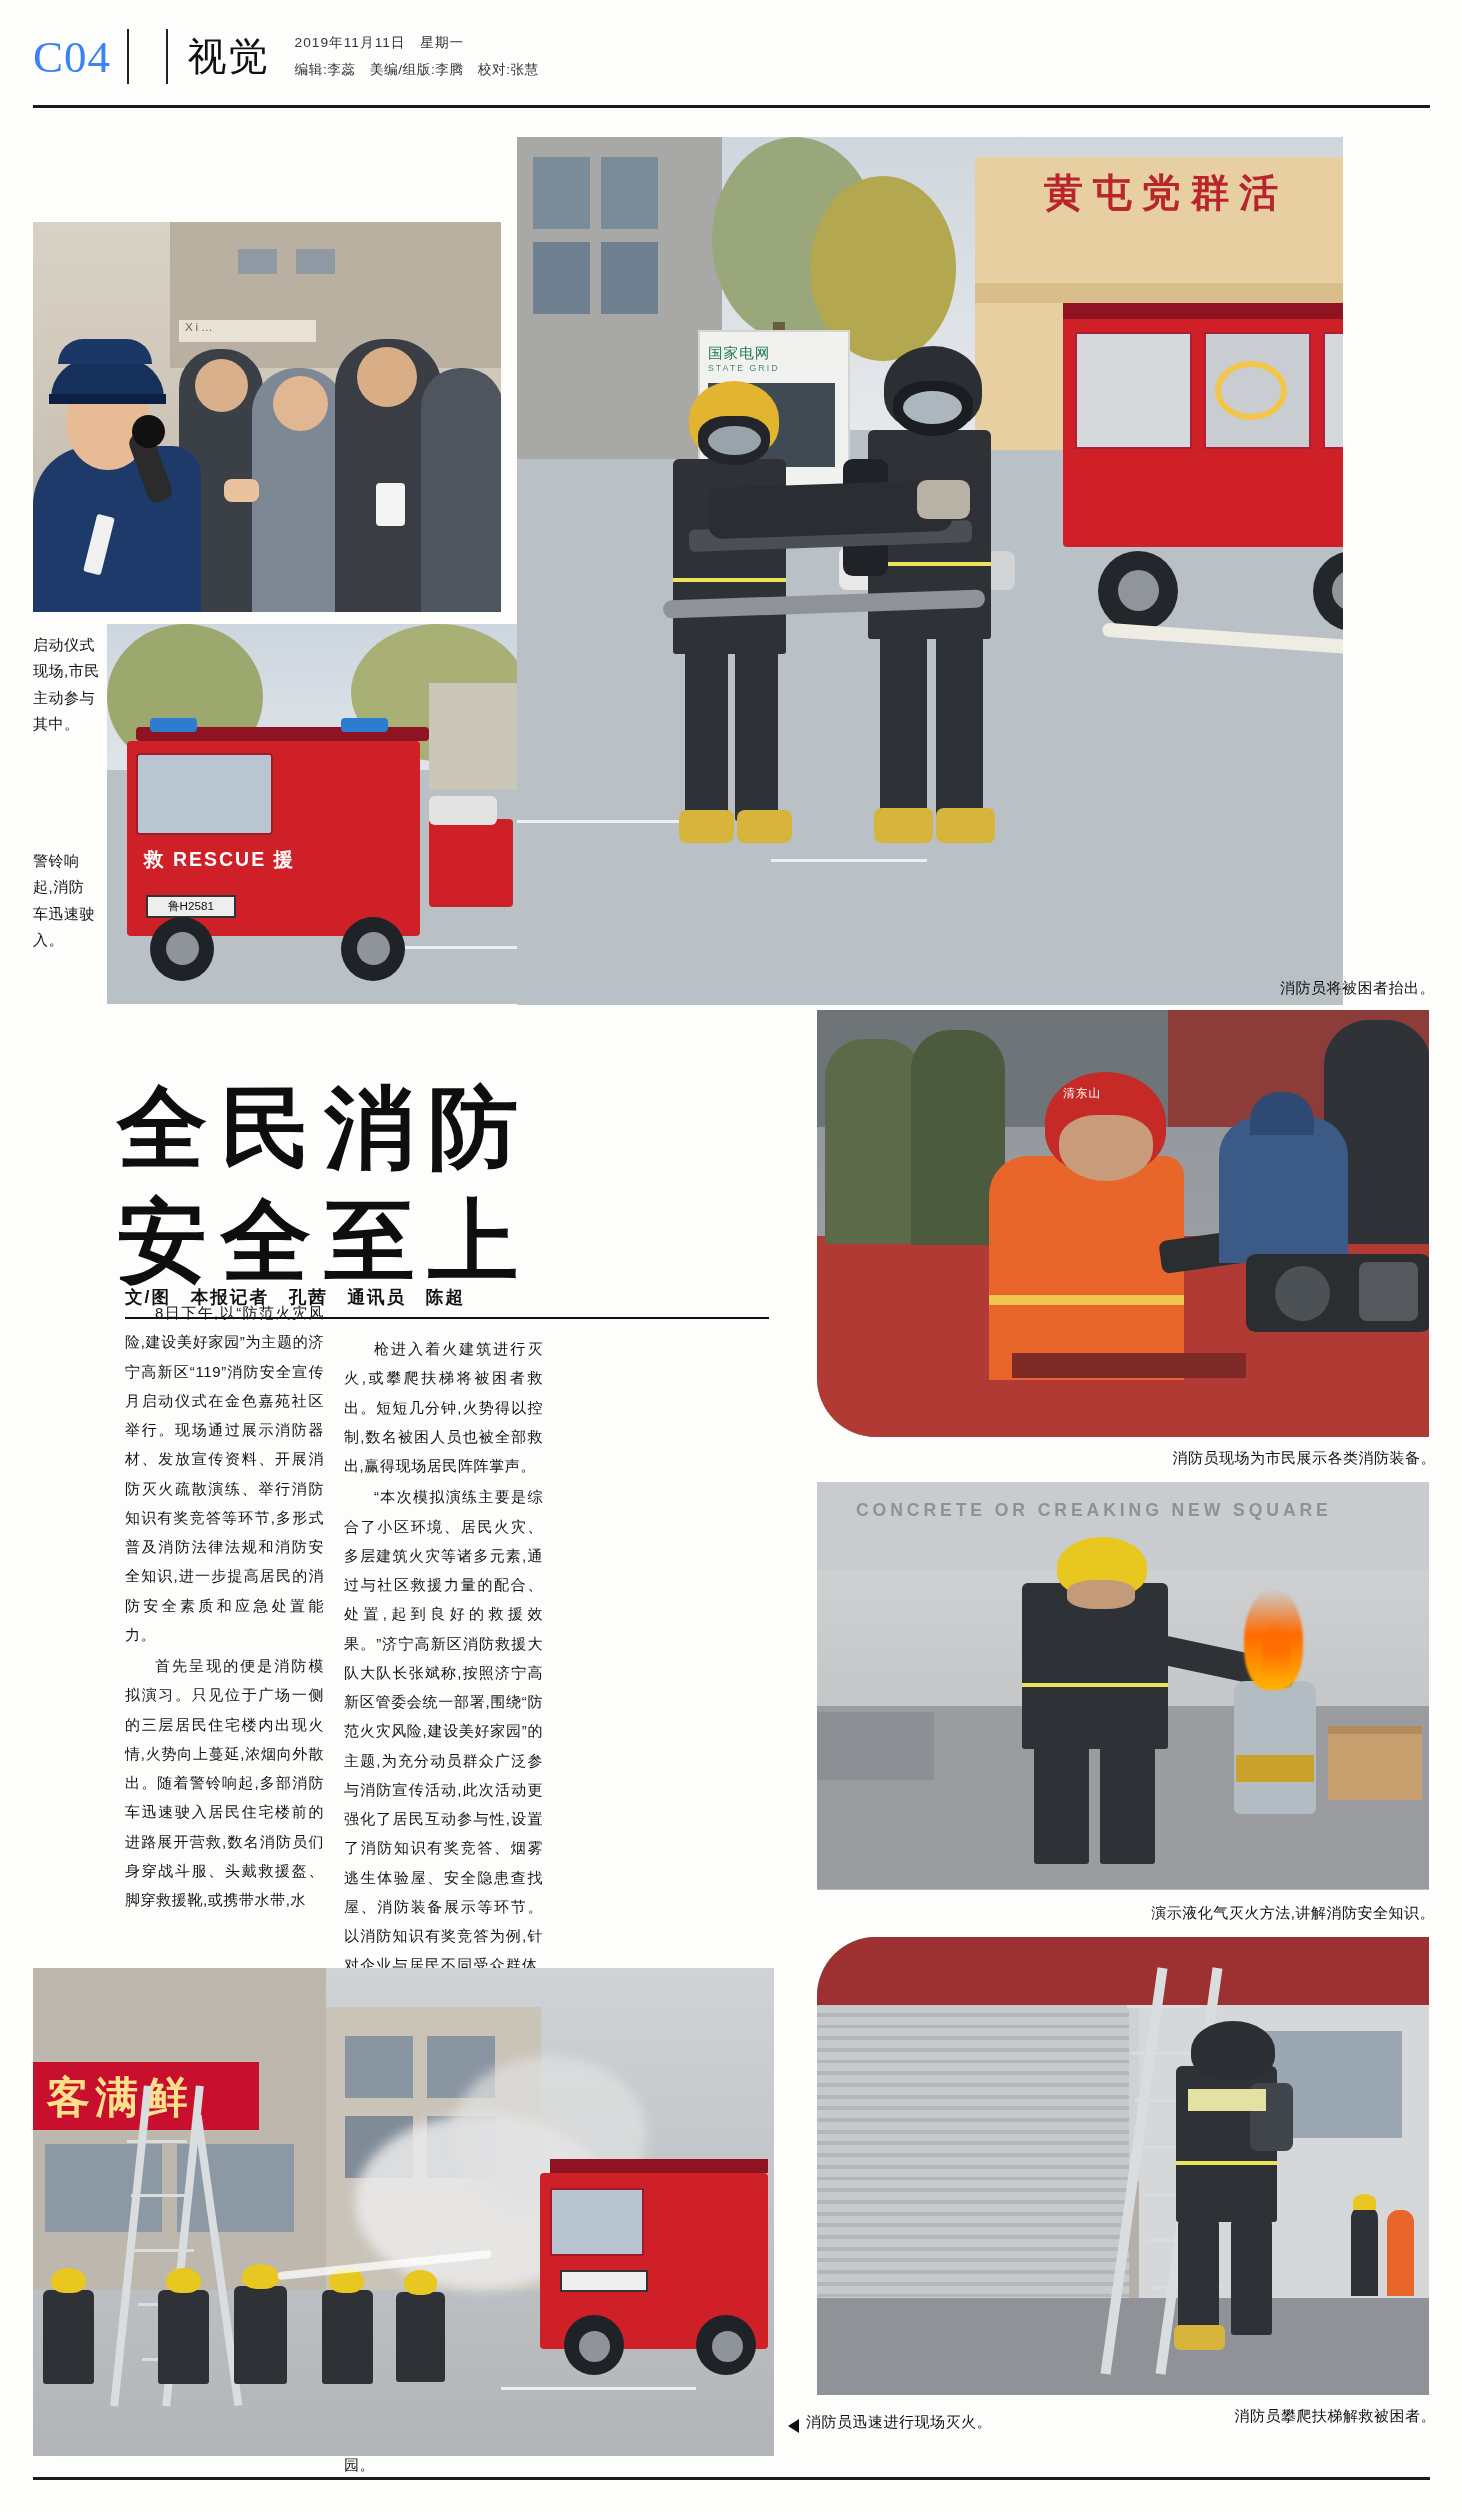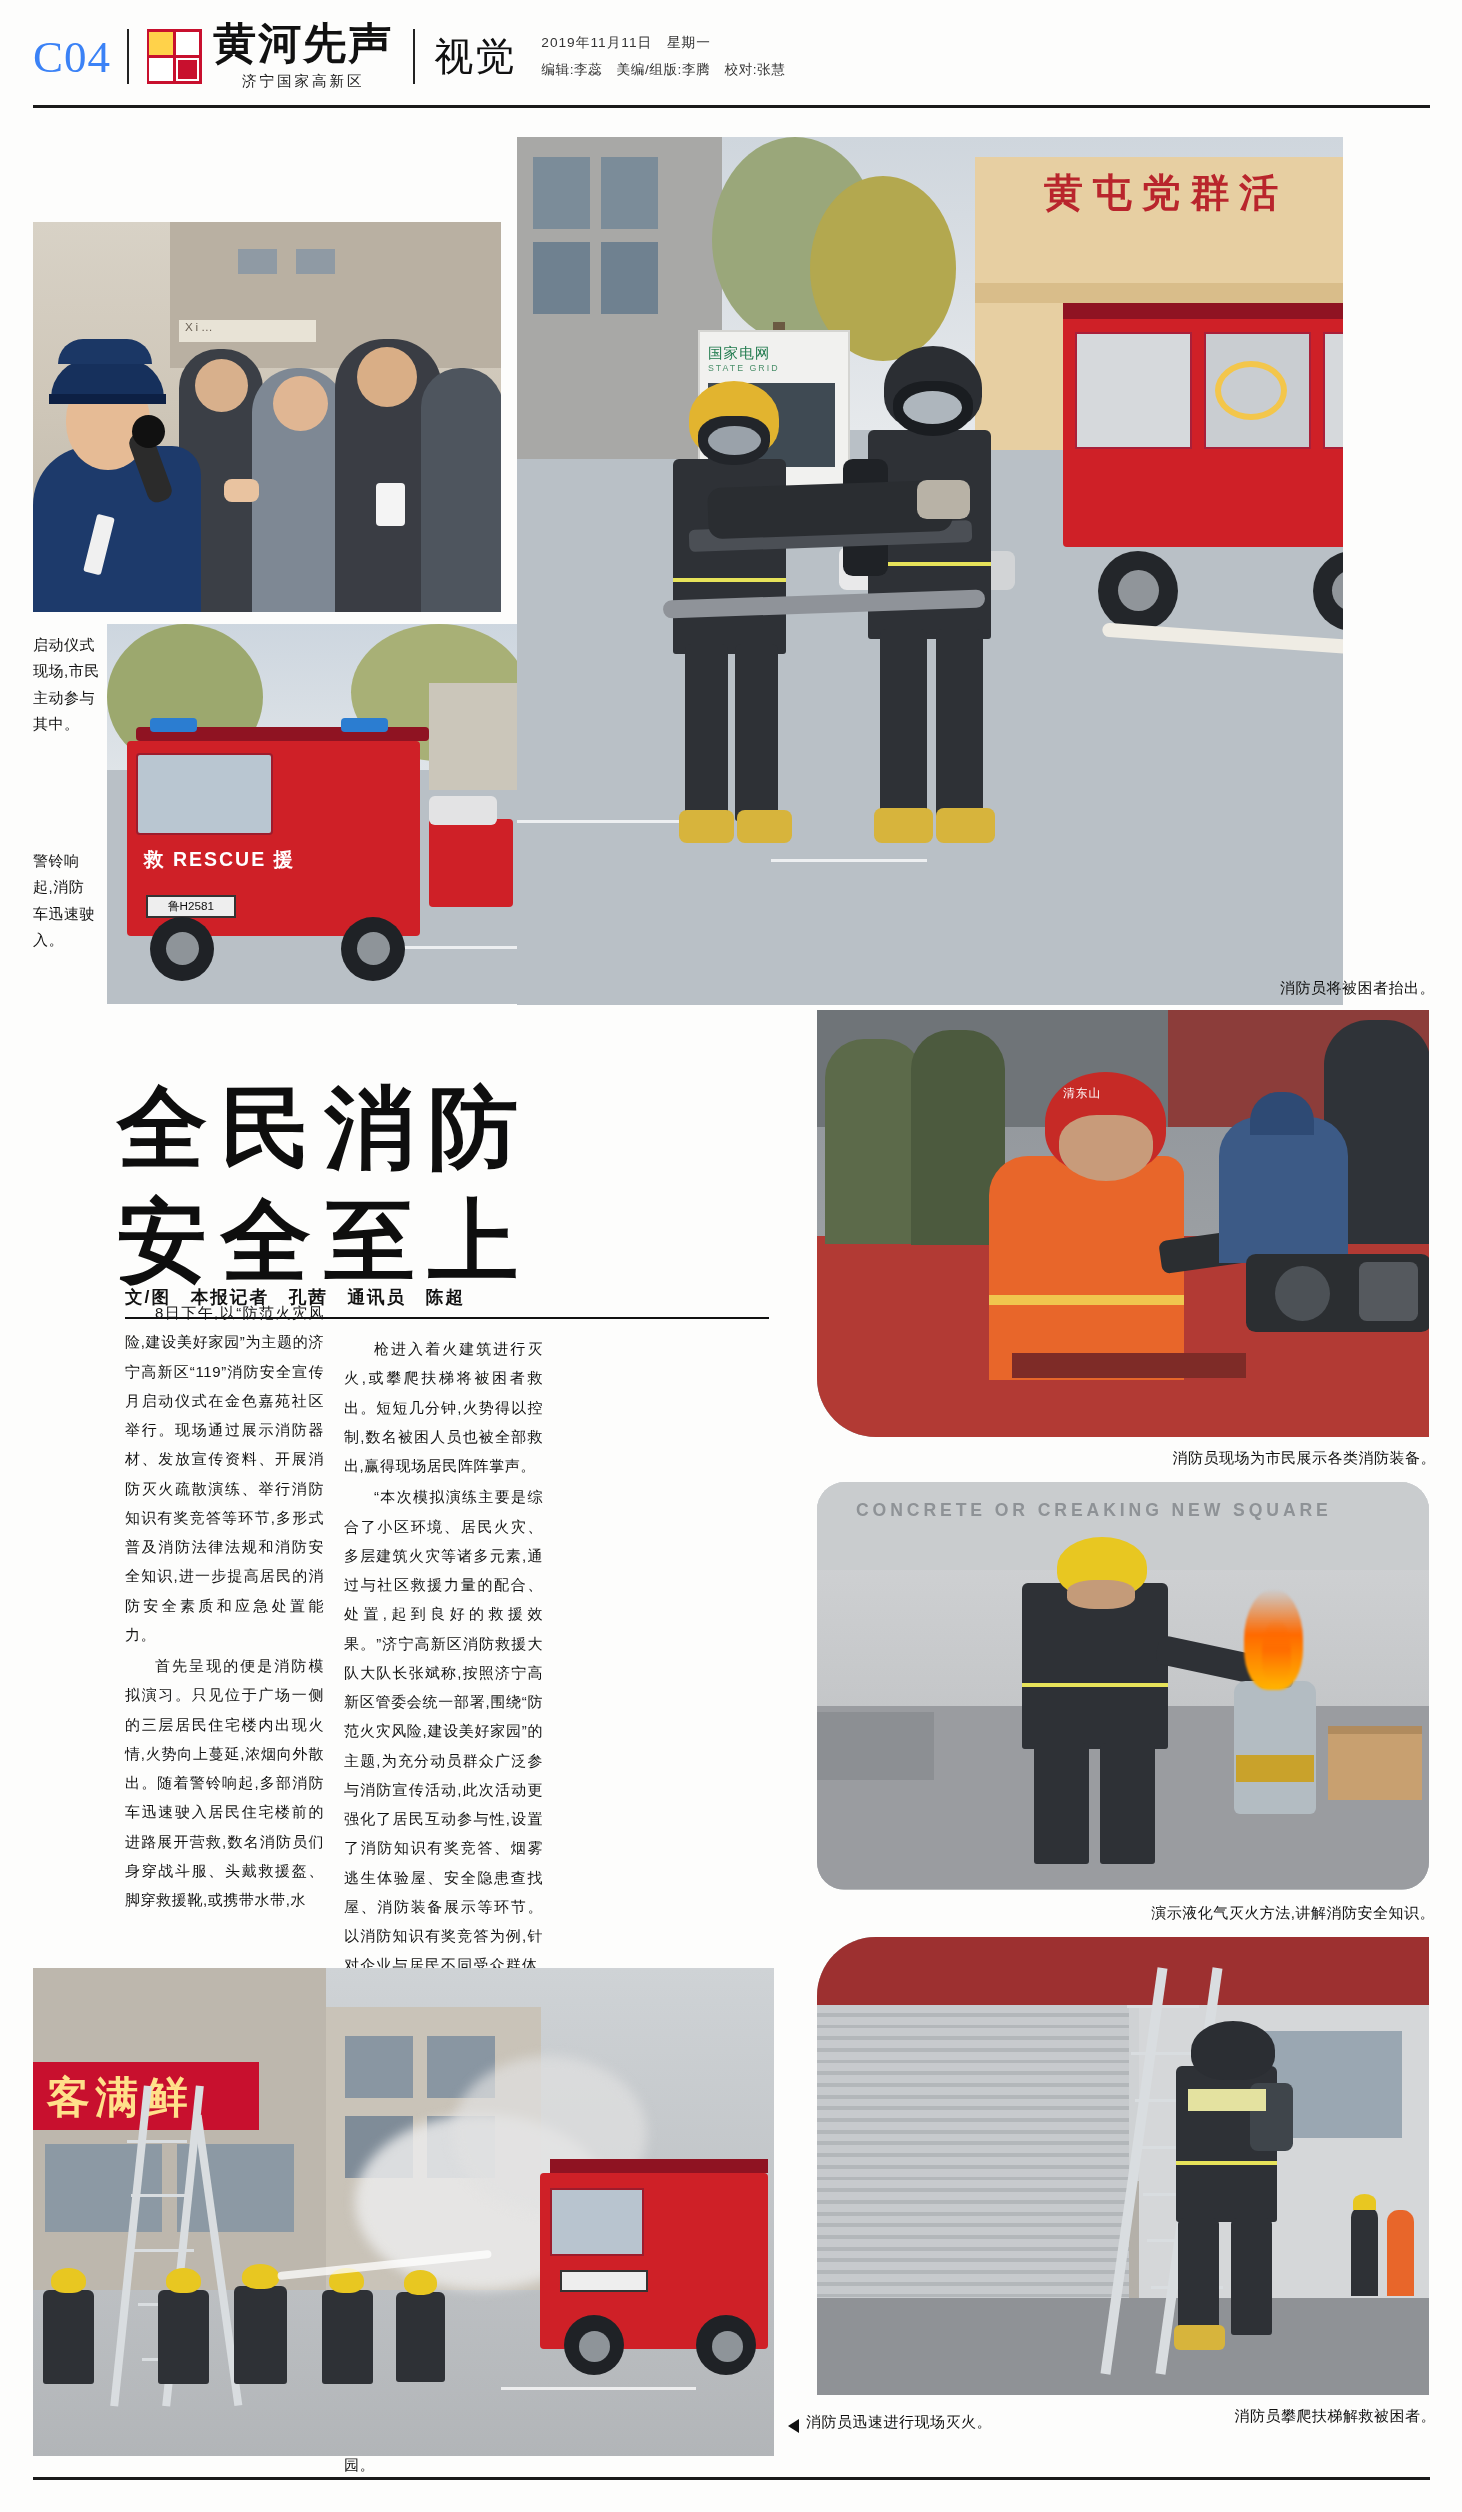--- a/index.html
+++ b/index.html
@@ -198,32 +198,20 @@
   .ladder-rung { position: absolute; background: #d9dde0; height: 2.9px; }
 </style>
 </head>
 <body>
 
 <div class="page">
 
   <div class="masthead">
     <div class="page-no">C04</div>
     <div class="mh-sep"></div>
-    <div class="logo-block">
-      <div class="logo-mark">
-        <i class="q1"></i>
-          <i class="q2"></i>
-          <i class="q3"></i>
-          <i class="q4"></i>
-      </div>
-      <div>
-        <div class="paper-name">黄河先声</div>
-        <div class="paper-sub">济宁国家高新区</div>
-      </div>
-    </div>
     <div class="mh-sep2"></div>
     <div class="section-name">视觉</div>
     <div class="mh-meta">
       <div class="row1">2019年11月11日　星期一</div>
       <div class="row2">编辑:李蕊　美编/组版:李腾　校对:张慧</div>
     </div>
   </div>
   <div class="rule-top"></div>
 
   <div class="photo" style="left:33px; top:222px; width:468px; height:390px;">
@@ -404,21 +392,21 @@
       <div style="position:absolute;left:433px;top:82px;width:64px;height:43px;background:#2e4a74;border-radius:29px 29px 0 0;"></div>
 
       <div style="position:absolute;left:429px;top:244px;width:185px;height:78px;background:#2b2e31;border-radius:9.8px;"></div>
       <div style="position:absolute;left:458px;top:256px;width:55px;height:55px;background:#4c5156;border-radius:50%;"></div>
       <div style="position:absolute;left:542px;top:252px;width:59px;height:59px;background:#55595e;border-radius:7.8px;"></div>
       <div style="position:absolute;left:195px;top:343px;width:234px;height:25px;background:#7e2b27;"></div>
     </div>
   </div>
   <div class="cap" style="left:1077px; top:1445px; width:359px; text-align:right;">消防员现场为市民展示各类消防装备。</div>
 
-  <div class="photo" style="left:817px; top:1482px; width:612px; height:408px;border-radius:28px;">
+  <div class="photo" style="left:817px; top:1482px; width:612px; height:408px;">
     <div class="ph-inner">
       <div style="position:absolute;inset:0;background:linear-gradient(180deg,#d4d6d8,#b7b9bb)"></div>
       <div style="position:absolute;left:0;top:0;width:612px;height:88px;background:#c9ccce;"></div>
       <div style="position:absolute;left:39px;top:17.6px;font-size:17.6px;letter-spacing:3.9px;color:#8e9296;font-weight:bold;">CONCRETE OR CREAKING NEW SQUARE</div>
       <div style="position:absolute;left:0;top:224px;width:612px;height:183px;background:#9a9ca0;"></div>
 
       <div class="ff-suit" style="left:205px;top:101px;width:146px;height:166px;"></div>
       <div class="ff-stripe" style="left:205px;top:201px;width:146px;"></div>
       <div class="ff-suit" style="left:217px;top:261px;width:55px;height:121px;"></div>
       <div class="ff-suit" style="left:283px;top:261px;width:55px;height:121px;"></div>

